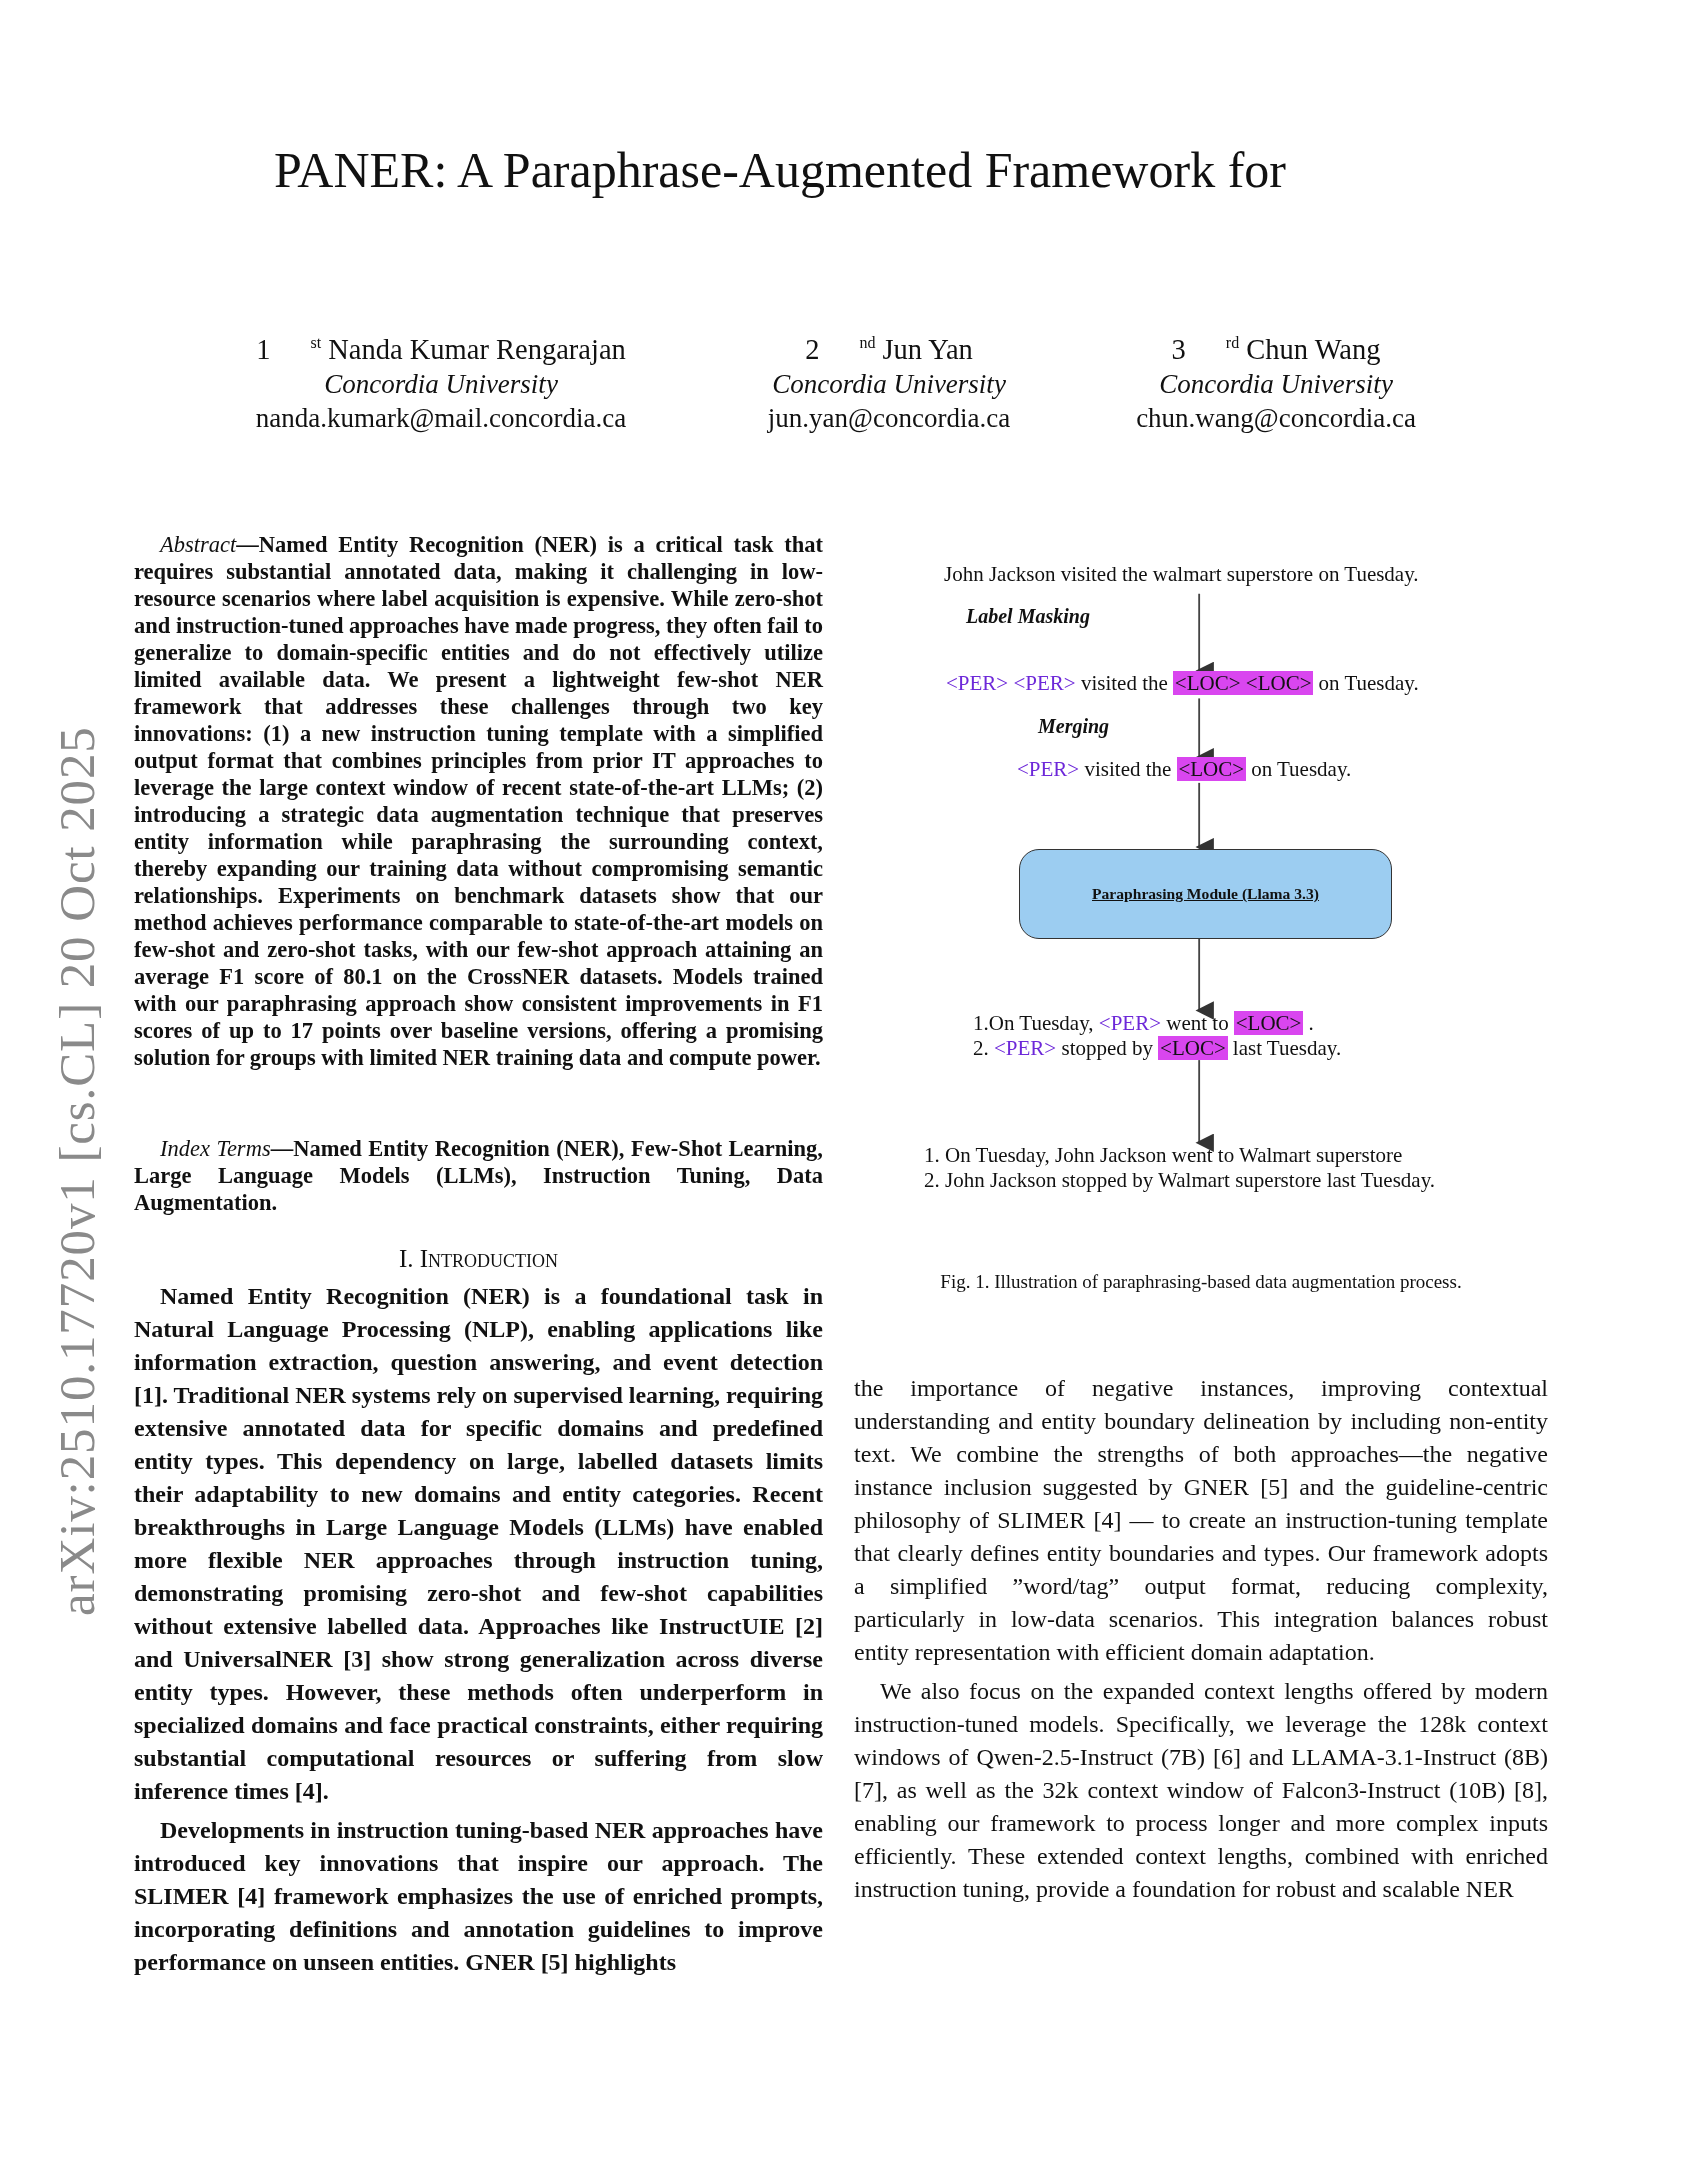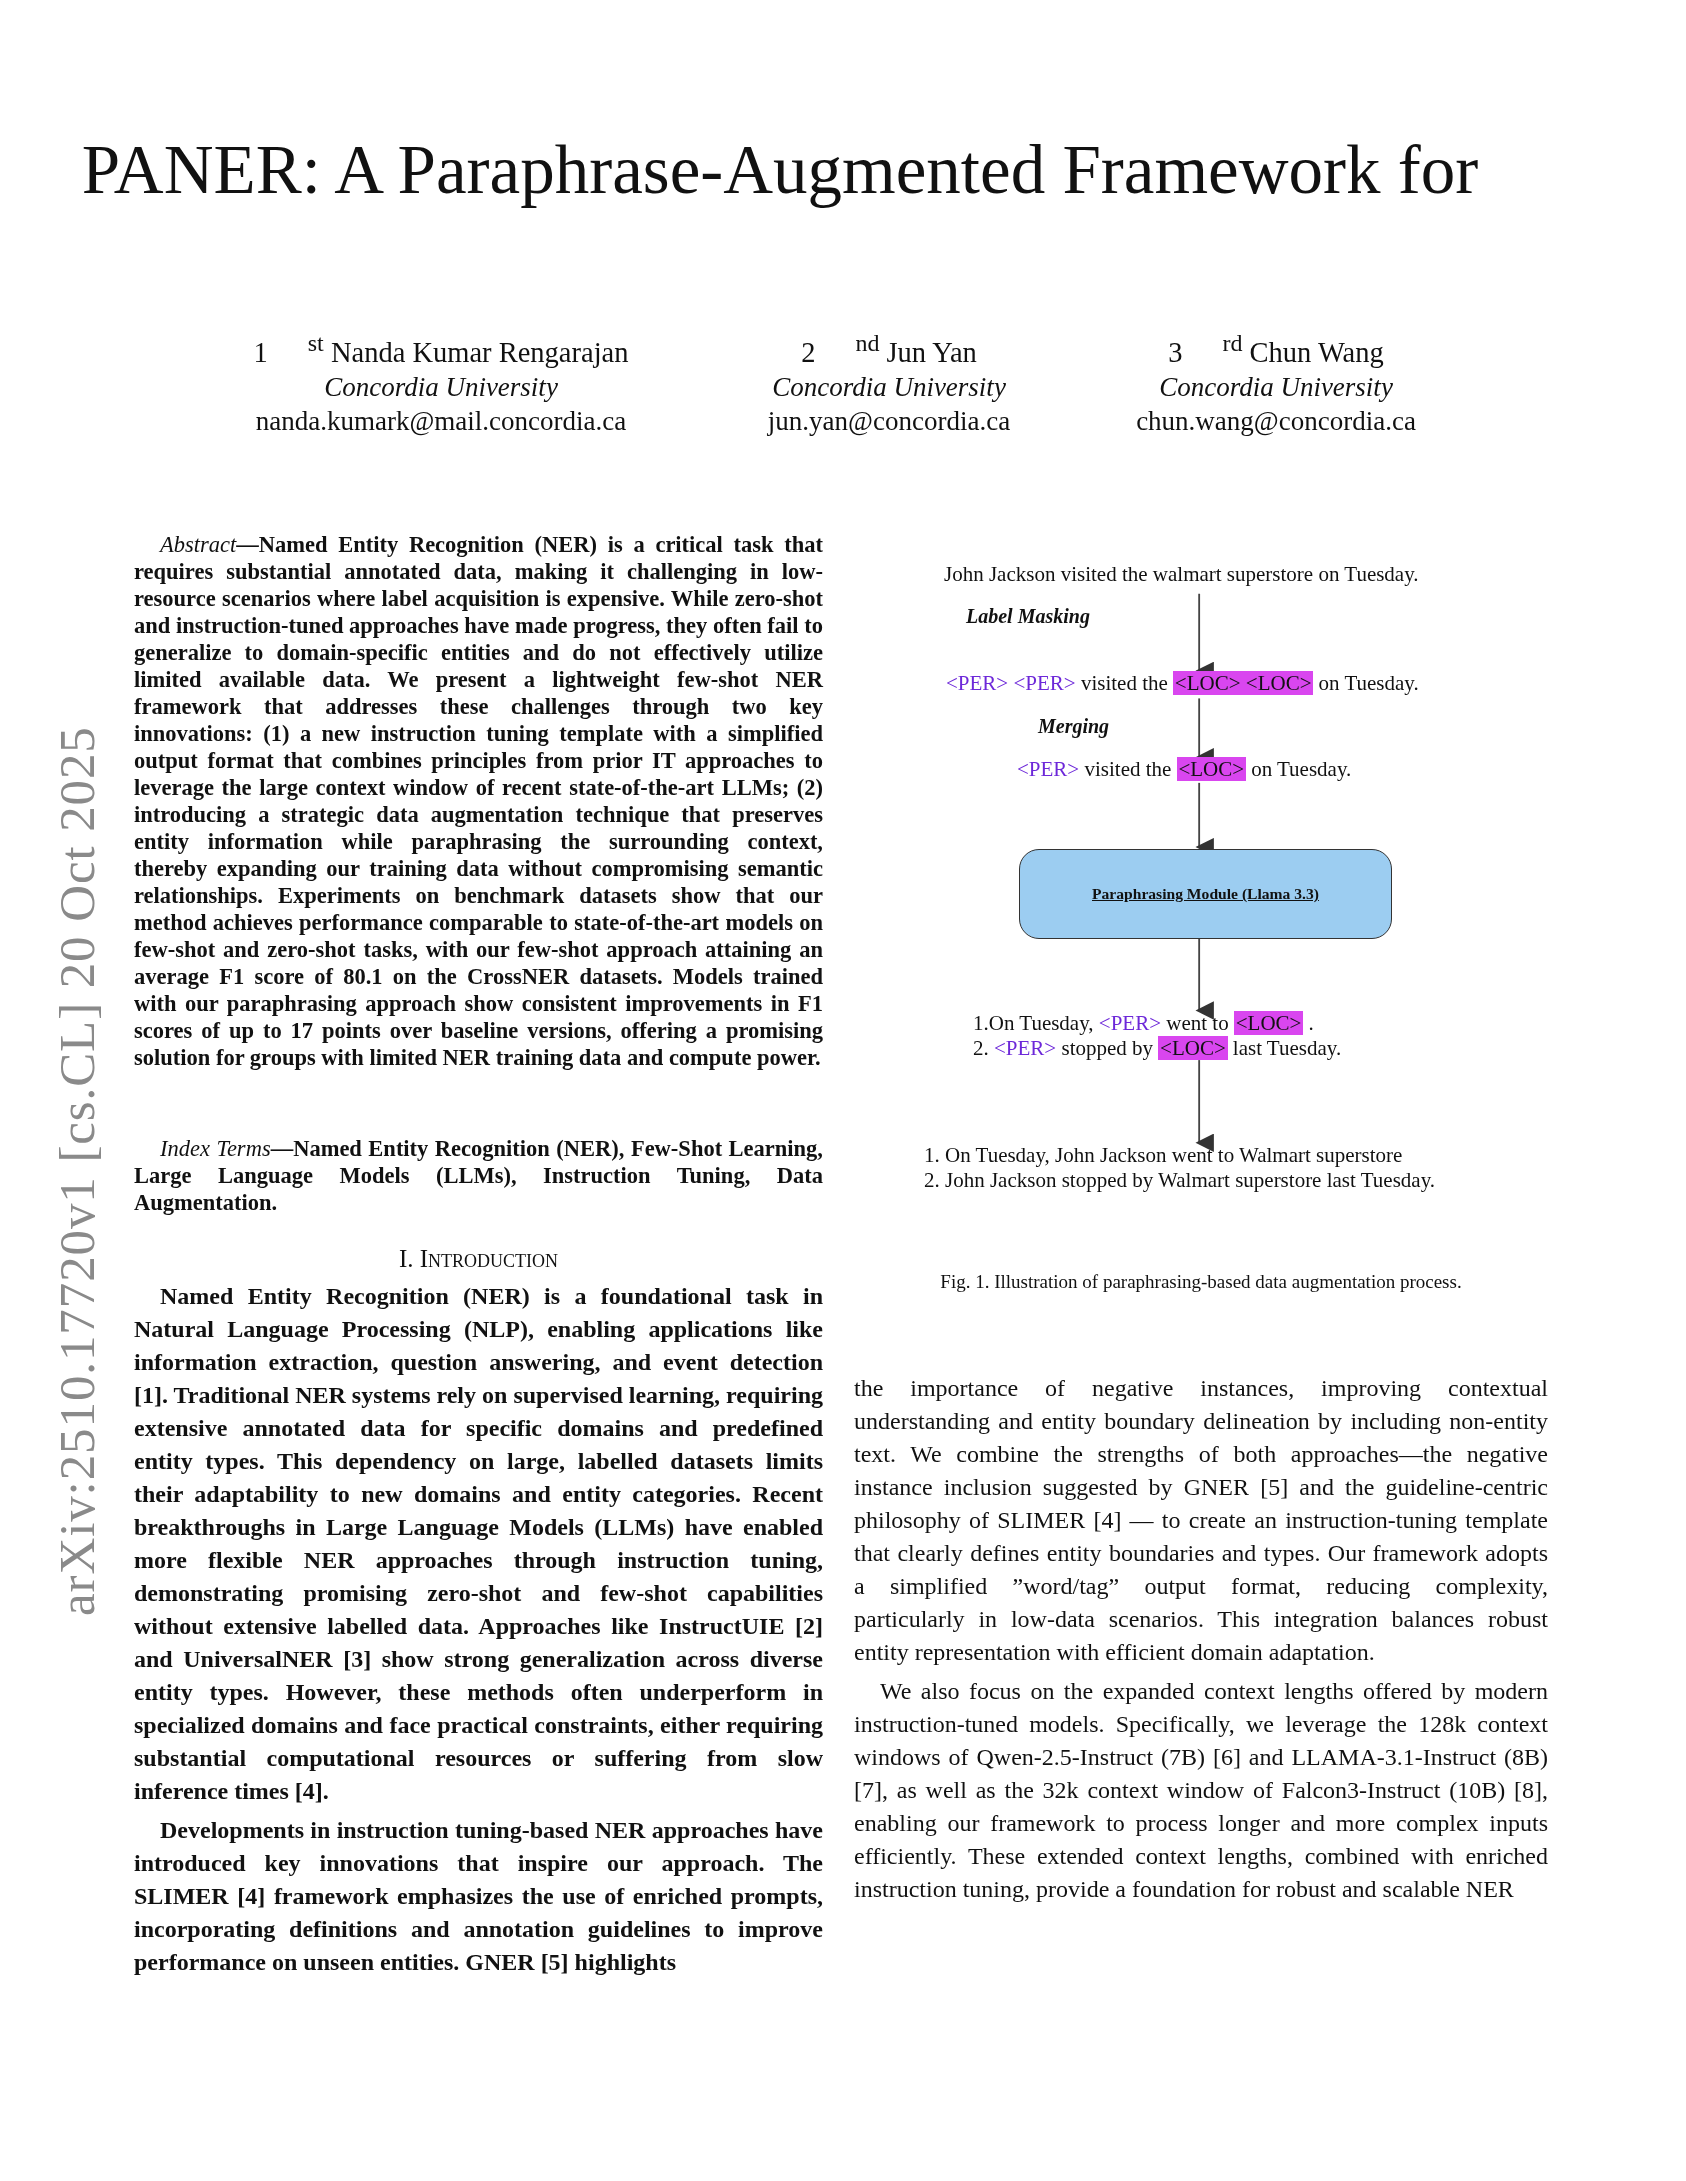--- a/index.html
+++ b/index.html
@@ -1,23 +1,23 @@
 <!DOCTYPE html>
 <html style="font-size:14.7px"><head>
 <meta charset="utf-8">
 <style>
   html, body { margin: 0; padding: 0; background: #ffffff; }
   body { width: 1686px; height: 2182px; position: relative; font-family: "Liberation Serif", "DejaVu Serif", serif; color: #111; overflow: hidden; }
   .sidebar-stamp { position: absolute; left: 48px; top: 1616px; transform-origin: left top; transform: rotate(-90deg); font-size: 51px; color: #8a8a8a; white-space: nowrap; letter-spacing: 0.9px; }
-  .title { position: absolute; top: 133px; left: 0; width: 1560px; text-align: center; font-size: 69px; line-height: 75px; color: #111; }
+  .title { position: absolute; top: 133px; left: 0; width: 1560px; text-align: center; font-size: 50px; line-height: 75px; color: #111; }
   .authors { position: absolute; top: 326px; left: 0; width: 1686px; }
   .author { position: absolute; text-align: center; width: 422px; font-size: 27px; line-height: 34px; }
   .author .name { font-size: 28.5px; }
   .author .aff { font-style: italic; }
-  .author sup { font-size: 24px; margin-left: 40px; }
+  .author sup { font-size: 16px; margin-left: 40px; }
   .a1 { left: 230px; } .a2 { left: 678px; } .a3 { left: 1065px; }
   .col { position: absolute; text-align: justify; font-size: 24px; line-height: 33px; }
   .left { left: 134px; width: 689px; }
   .right { left: 854px; width: 694px; }
   .abstract { top: 531px; font-weight: bold; font-size: 22.5px; line-height: 27px; }
   .abstract .lead, .indexterms .lead { font-style: italic; font-weight: normal; }
   .abstract p, .indexterms p { margin: 0; text-indent: 26px; }
   .indexterms { top: 1135px; font-weight: bold; font-size: 22.5px; line-height: 27px; }
   .section-head { position: absolute; top: 1245px; left: 134px; width: 689px; text-align: center; font-size: 25px; font-variant: small-caps; }
   .intro { top: 1280px; font-weight: bold; }

